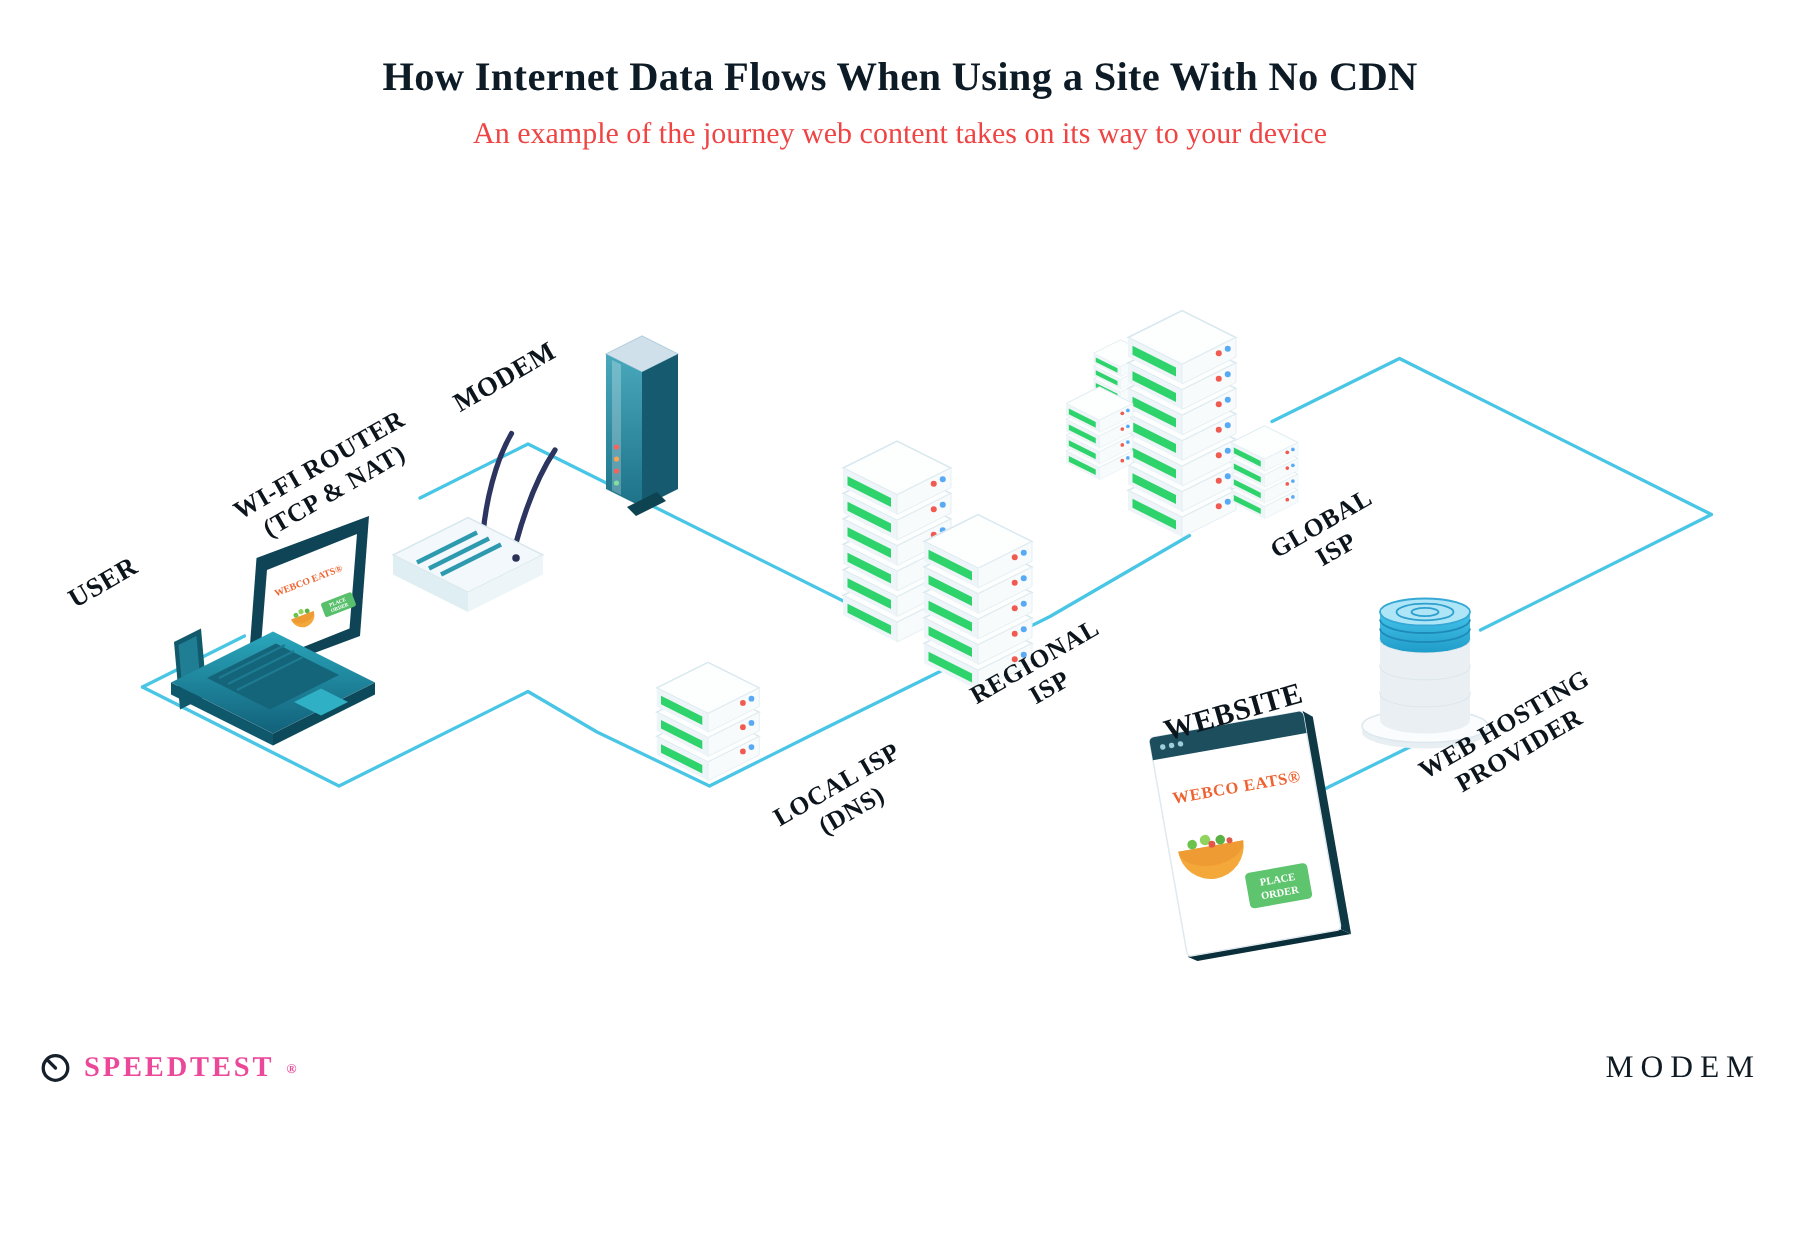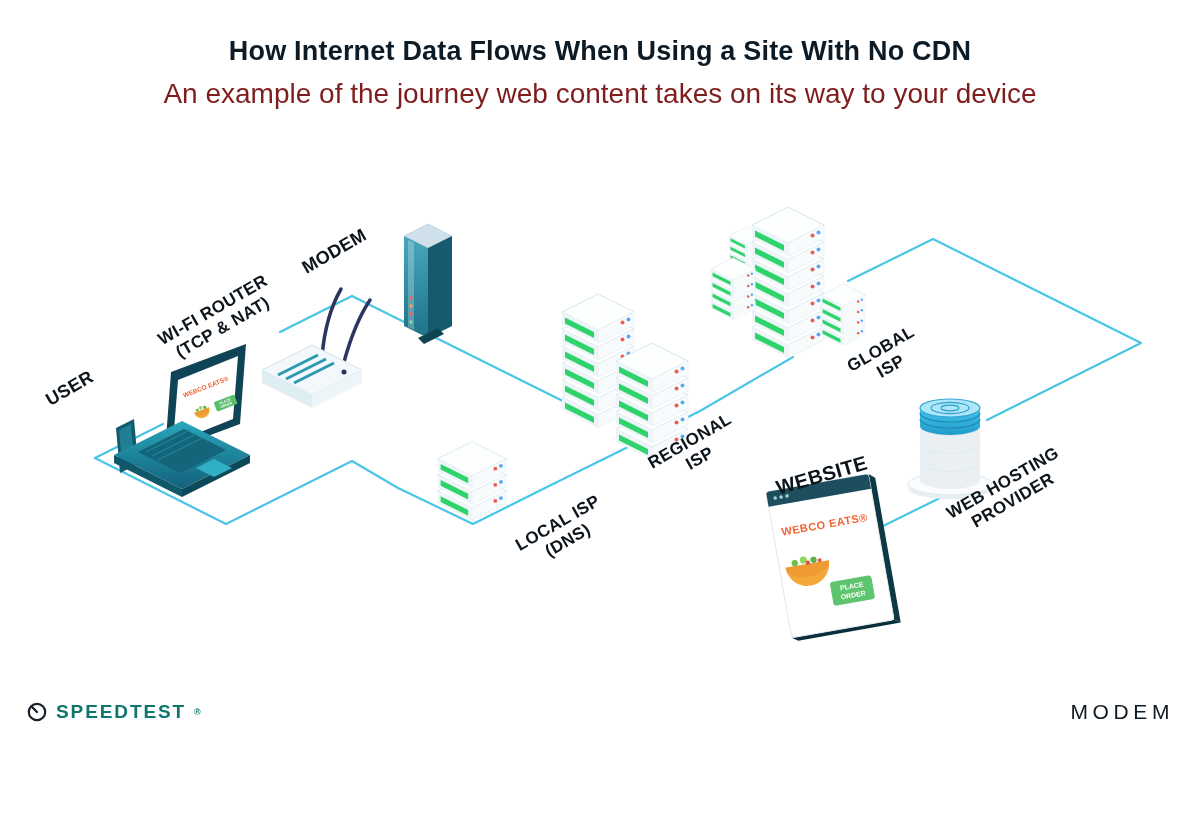--- a/index.html
+++ b/index.html
@@ -1,30 +1,30 @@
 <!DOCTYPE html>
 <html><head>
 <meta charset="utf-8">
 <style>
   html,body{margin:0;padding:0;background:#ffffff;}
   .page{position:relative;width:1200px;height:740px;background:#ffffff;overflow:hidden;
-        font-family:Liberation Sans, sans-serif;}
+        font-family:Liberation Serif, serif;}
   .header{position:absolute;top:36px;left:0;right:0;text-align:center;z-index:3;}
   .header h1{margin:0;font-size:27px;font-weight:700;color:#0d1b26;letter-spacing:.2px;}
-  .header p{margin:11px 0 0;font-size:28px;font-weight:400;color:#7f1d1d;}
+  .header p{margin:11px 0 0;font-size:20px;font-weight:400;color:#ef4444;}
   svg.scene{position:absolute;left:0;top:0;z-index:1;}
   .labels{position:absolute;inset:0;z-index:2;pointer-events:none;}
   .nlabel{position:absolute;font-weight:700;color:#0c141c;font-size:17px;line-height:1.18;
           letter-spacing:.4px;white-space:nowrap;}
   .nlabel.center{text-align:center;}
   .nlabel span{display:block;}
   .footer{position:absolute;left:0;right:0;bottom:16px;padding:0 26px;display:flex;
           justify-content:space-between;align-items:center;z-index:3;}
   .speedtest{display:flex;align-items:center;gap:8px;font-weight:700;font-size:19px;
-             letter-spacing:.10em;color:#0f766e;}
+             letter-spacing:.10em;color:#ec4899;}
   .speedtest sup{font-size:9px;vertical-align:top;letter-spacing:0;}
   .ookla{font-size:21px;font-weight:500;letter-spacing:.22em;color:#0f1a22;}
 </style>
 </head>
 <body>
 
 <div class="page">
 
   <div class="header">
     <h1>How Internet Data Flows When Using a Site With No CDN</h1>

